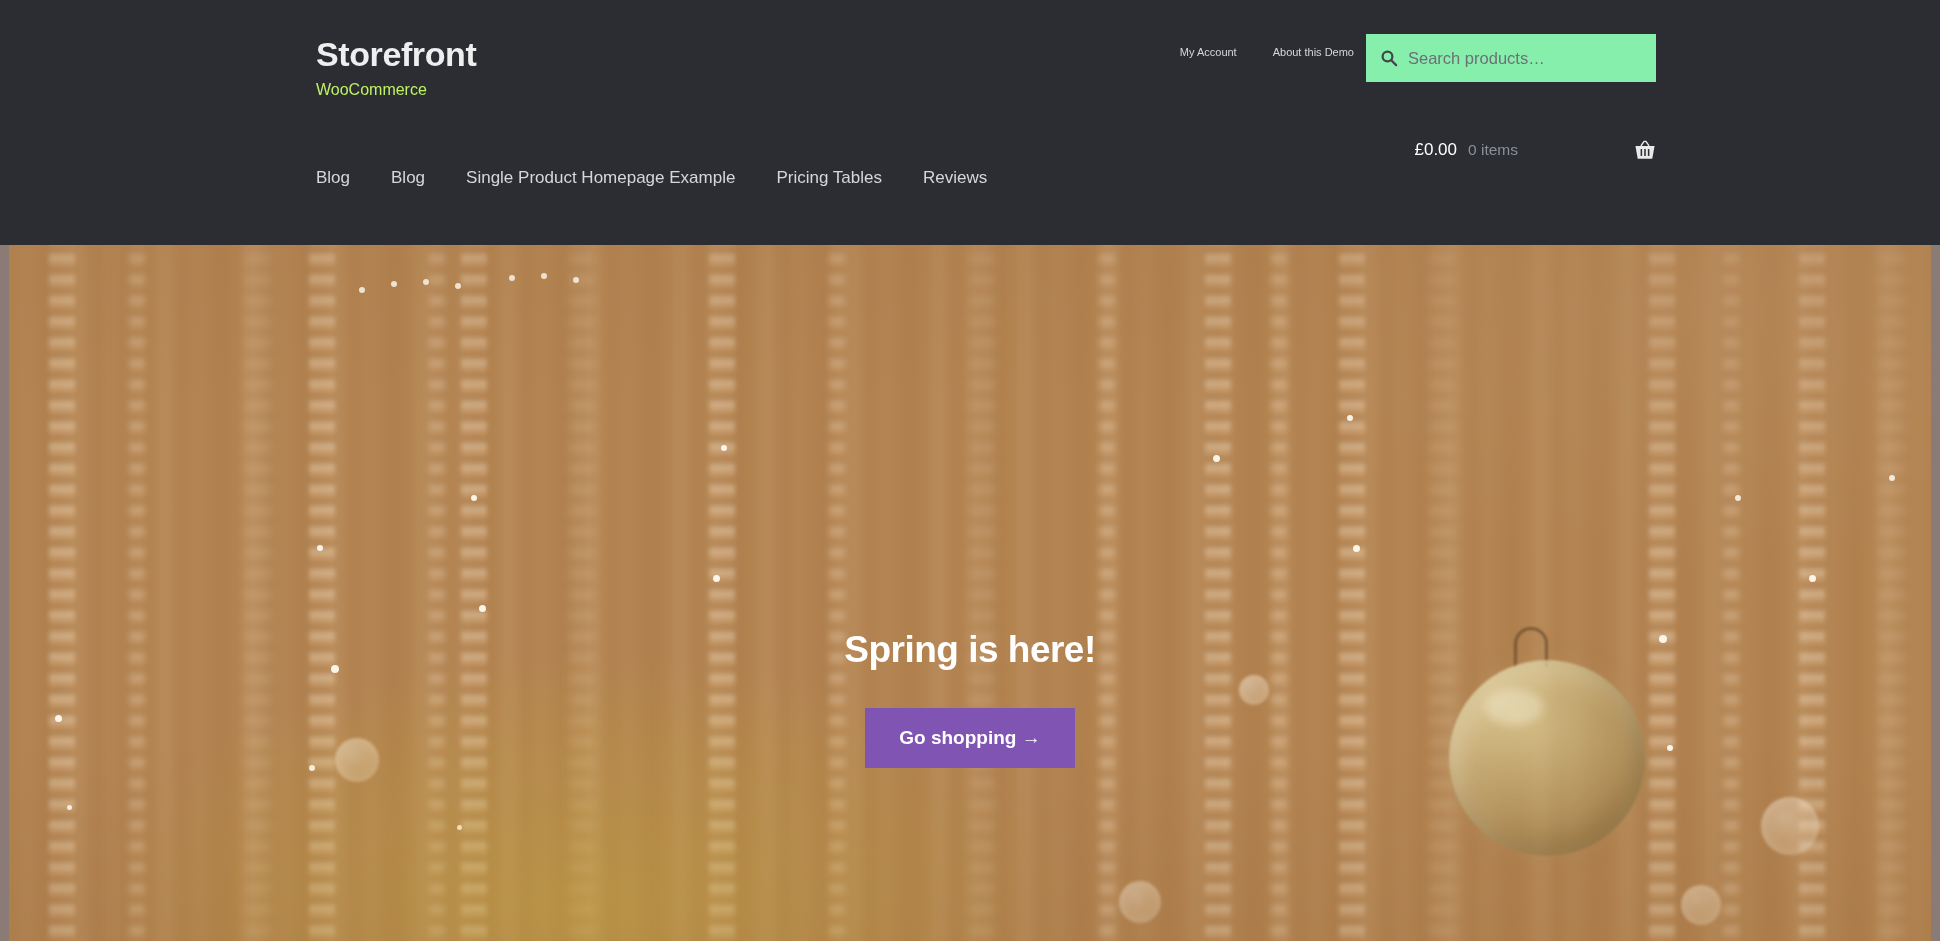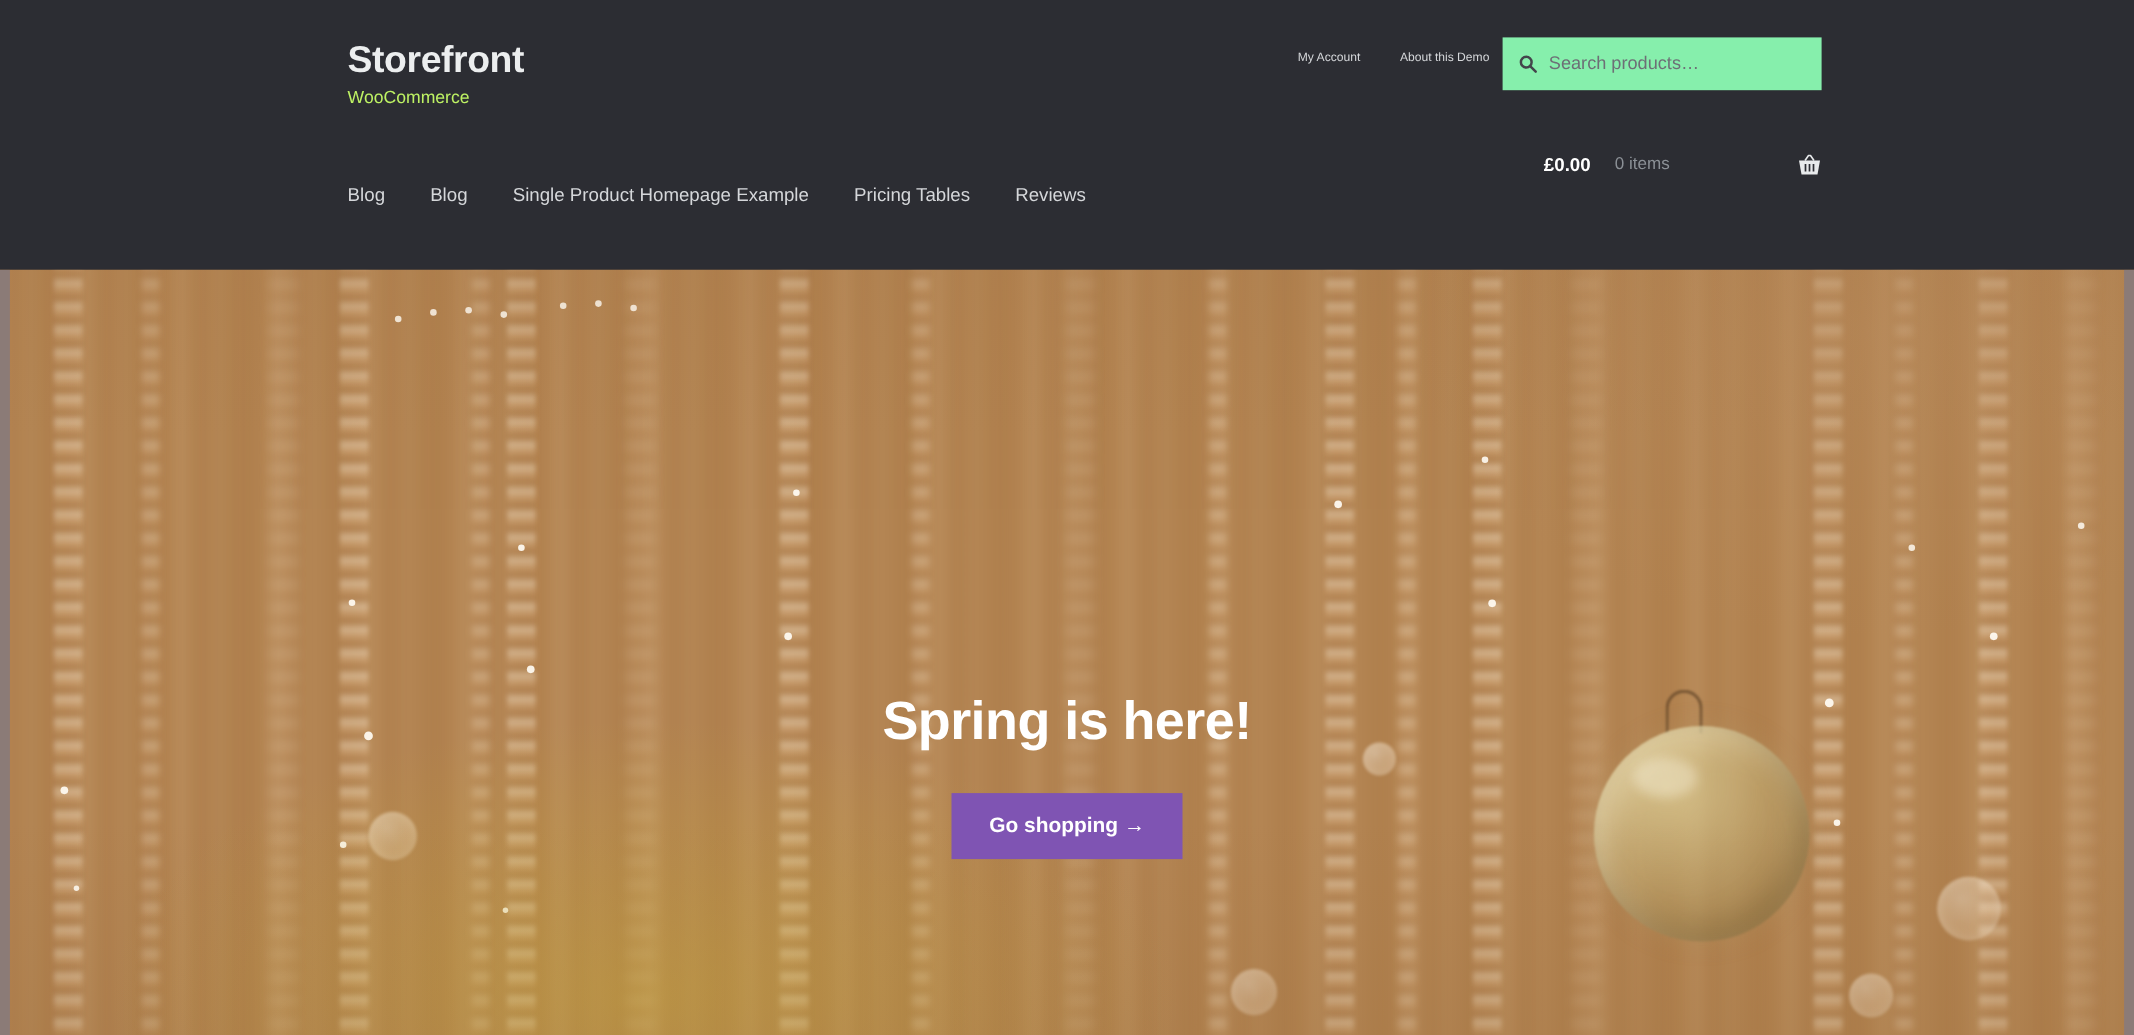--- a/index.html
+++ b/index.html
@@ -122,23 +122,23 @@
     position: absolute;
     right: 0;
     top: 140px;
     display: flex;
     align-items: center;
     gap: 0;
     cursor: pointer;
   }
   .cart-amount {
     font-size: 17px;
-    font-weight: bold;
+    font-weight: normal;
     color: #ffffff;
-    margin-right: 22px;
+    margin-right: 11px;
   }
   .cart-count {
     font-size: 15.5px;
     color: #8b9096;
   }
   .basket-icon {
     width: 22px;
     height: 20px;
     margin-left: 116px;
     display: block;
@@ -310,21 +310,21 @@
     width: 100%;
     height: 100%;
     display: flex;
     flex-direction: column;
     align-items: center;
     justify-content: flex-start;
     padding-top: 385px;
     z-index: 6;
   }
   .hero-title {
-    font-size: 49px;
+    font-size: 37px;
     font-weight: bold;
     color: #ffffff;
     letter-spacing: -0.5px;
     line-height: 1.1;
     text-align: center;
   }
   .hero-description {
     margin-top: 34px;
     width: 952px;
     font-size: 19.5px;

